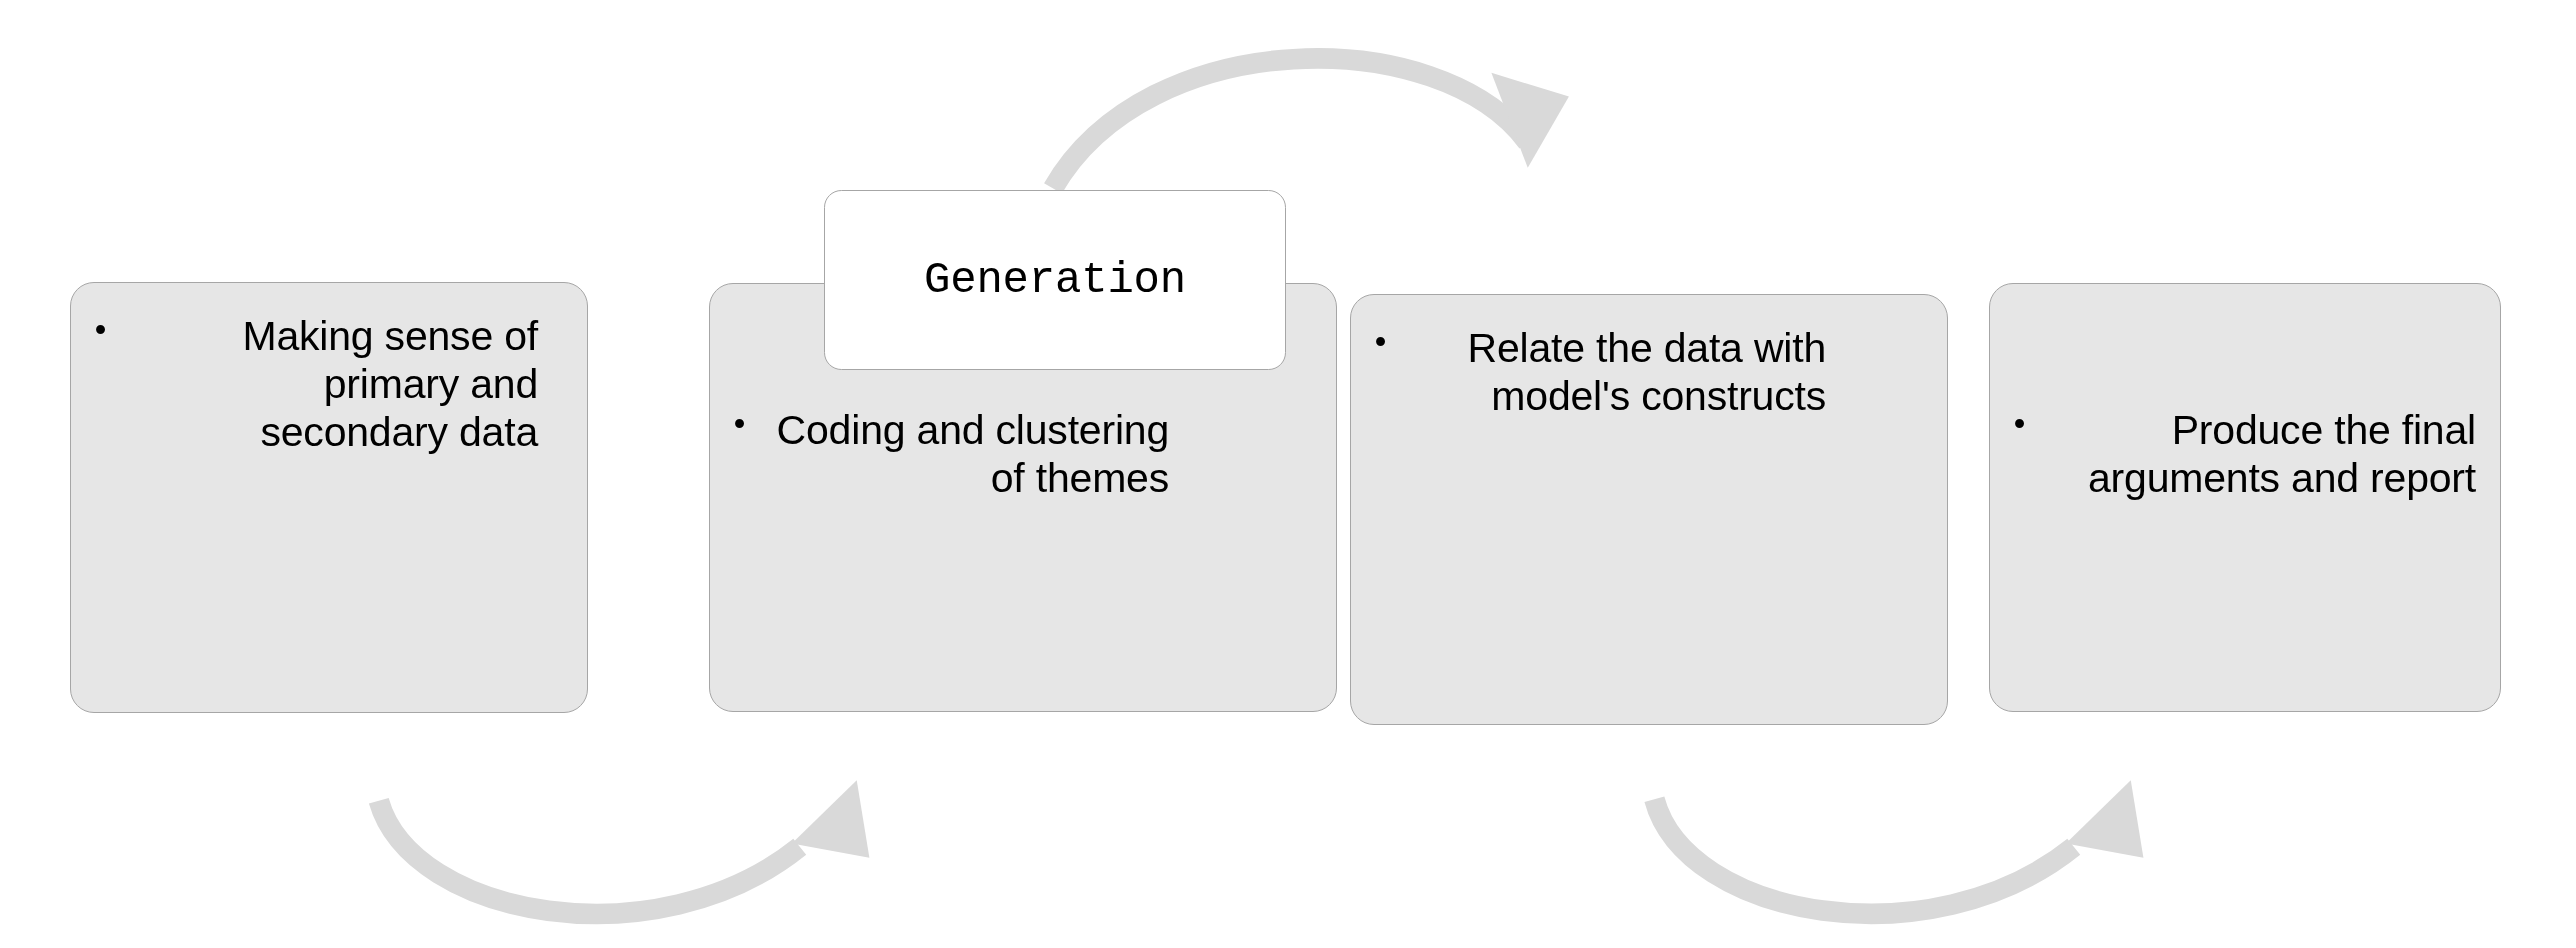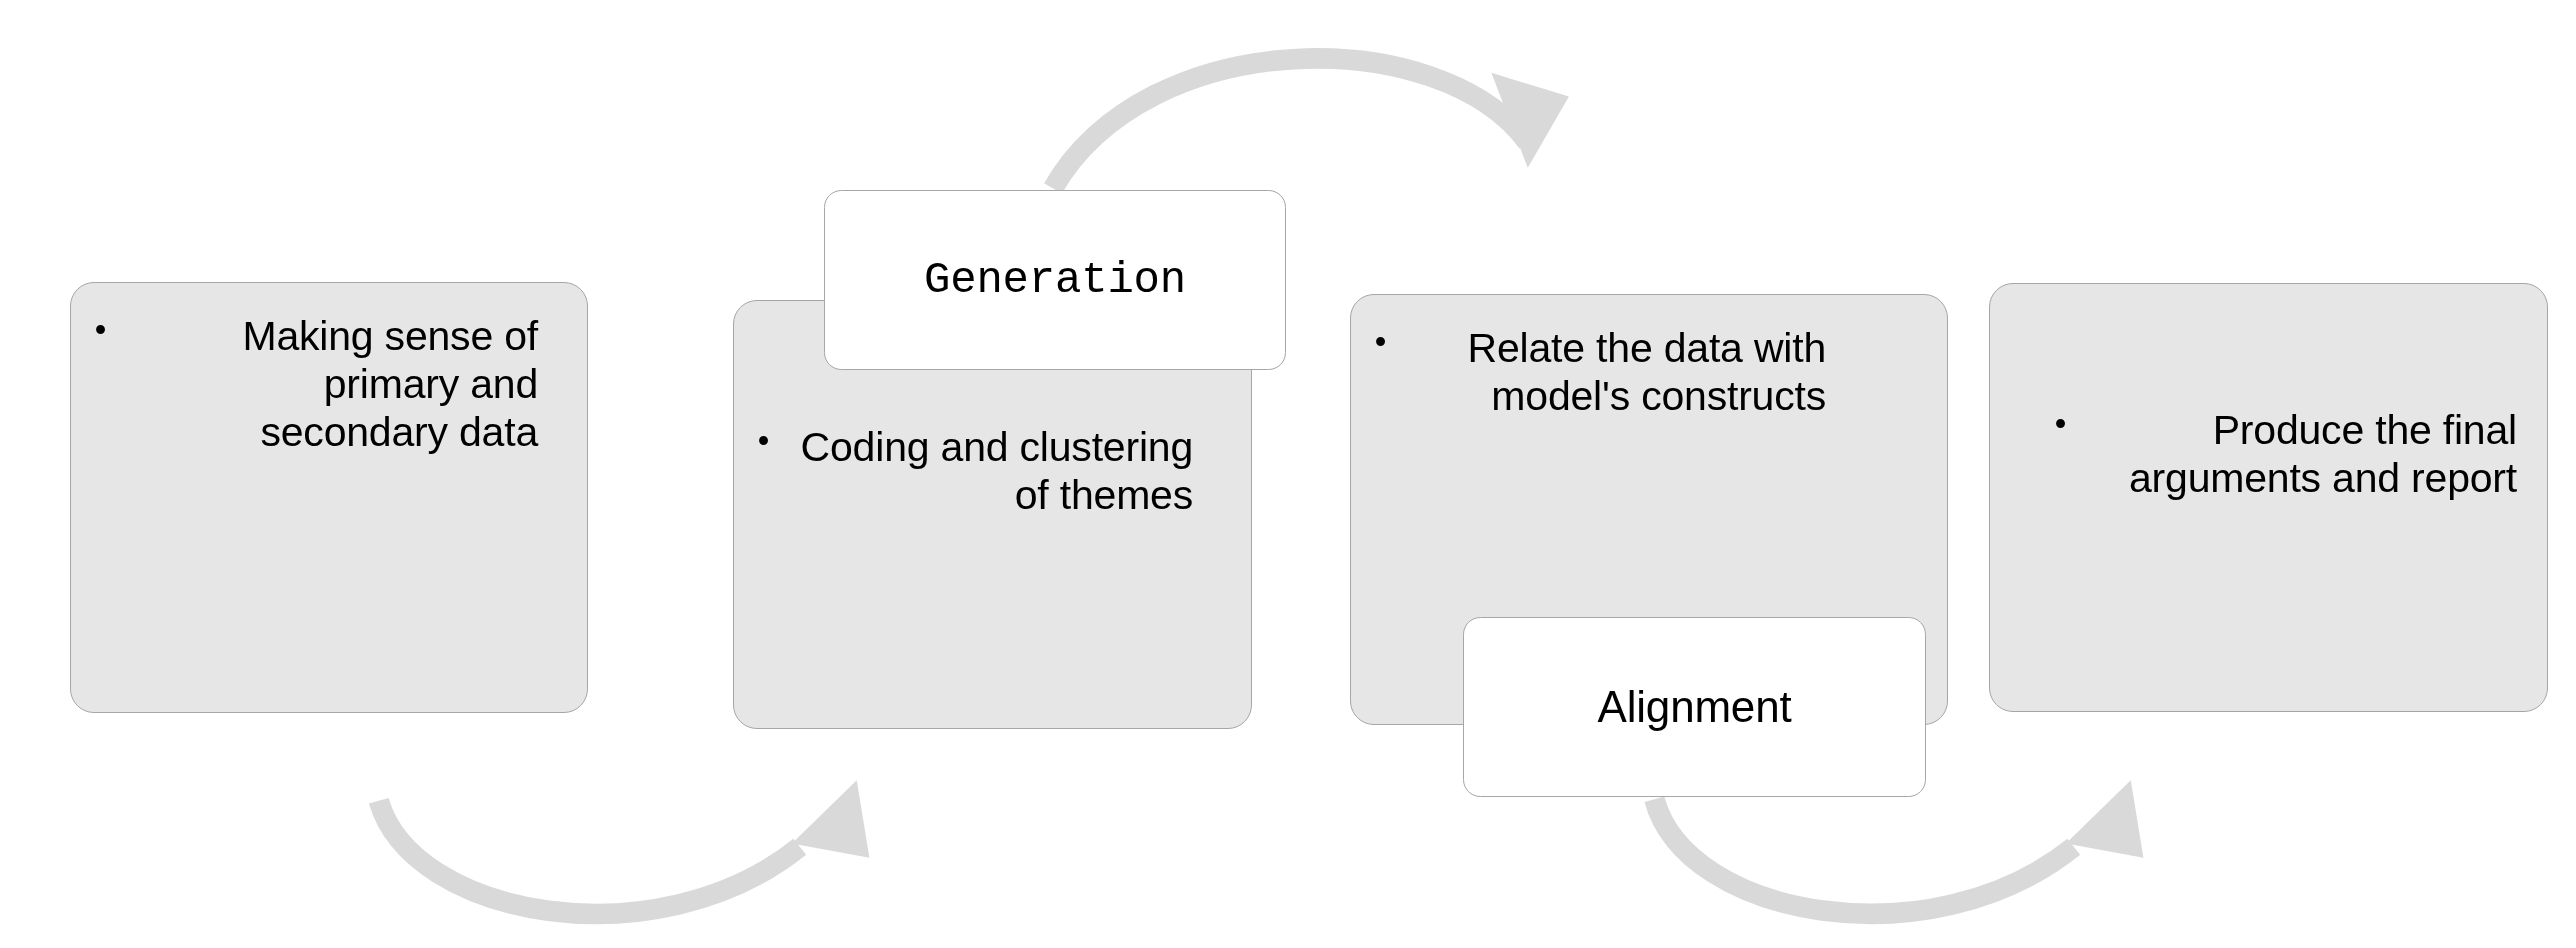--- a/index.html
+++ b/index.html
@@ -101,38 +101,35 @@
       <polygon points="2692,986 2708,1084 2610,1066" fill="#D9D9D9"></polygon>
     </g>
   </svg>
 
   <div class="body-box" style="left:70px; top:282px; width:518px; height:431px;">
     <ul class="body-list" style="margin:30px 17.4px 0 19px;">
       <li class="body-item" style="width:412px;">Making sense of primary and secondary data</li>
     </ul>
   </div>
 
-  <div class="body-box" style="left:709px; top:300px; width:519px; height:429px;margin-left:24px;">
+  <div class="body-box" style="left:709px; top:283px; width:628px; height:429px;">
     <ul class="body-list" style="margin:123px 17.4px 0 19px;">
       <li class="body-item" style="width:404px;">Coding and clustering of themes</li>
     </ul>
   </div>
   <div class="label-box" style="left:824px; top:190px; width:462px; height:180px;font-family:Liberation Mono, monospace;">
     <span class="label-text">Generation</span>
   </div>
 
   <div class="body-box" style="left:1350px; top:294px; width:598px; height:431px;">
     <ul class="body-list" style="margin:30px 17.4px 0 19px;">
       <li class="body-item" style="width:420px;">Relate the data with model's constructs</li>
     </ul>
   </div>
-  <div class="label-box" style="left:1463px; top:617px; width:463px; height:180px;">
-    <span class="label-text">Alignment</span>
-  </div>
 
-  <div class="body-box" style="left:1989px; top:283px; width:559px; height:429px;padding-left:41px;">
+  <div class="body-box" style="left:1989px; top:283px; width:512px; height:429px;">
     <ul class="body-list" style="margin:123px 17.4px 0 19px;">
       <li class="body-item" style="width:431px;">Produce the final arguments and report</li>
     </ul>
   </div>
 
 </div>
 
 
 </body></html>

